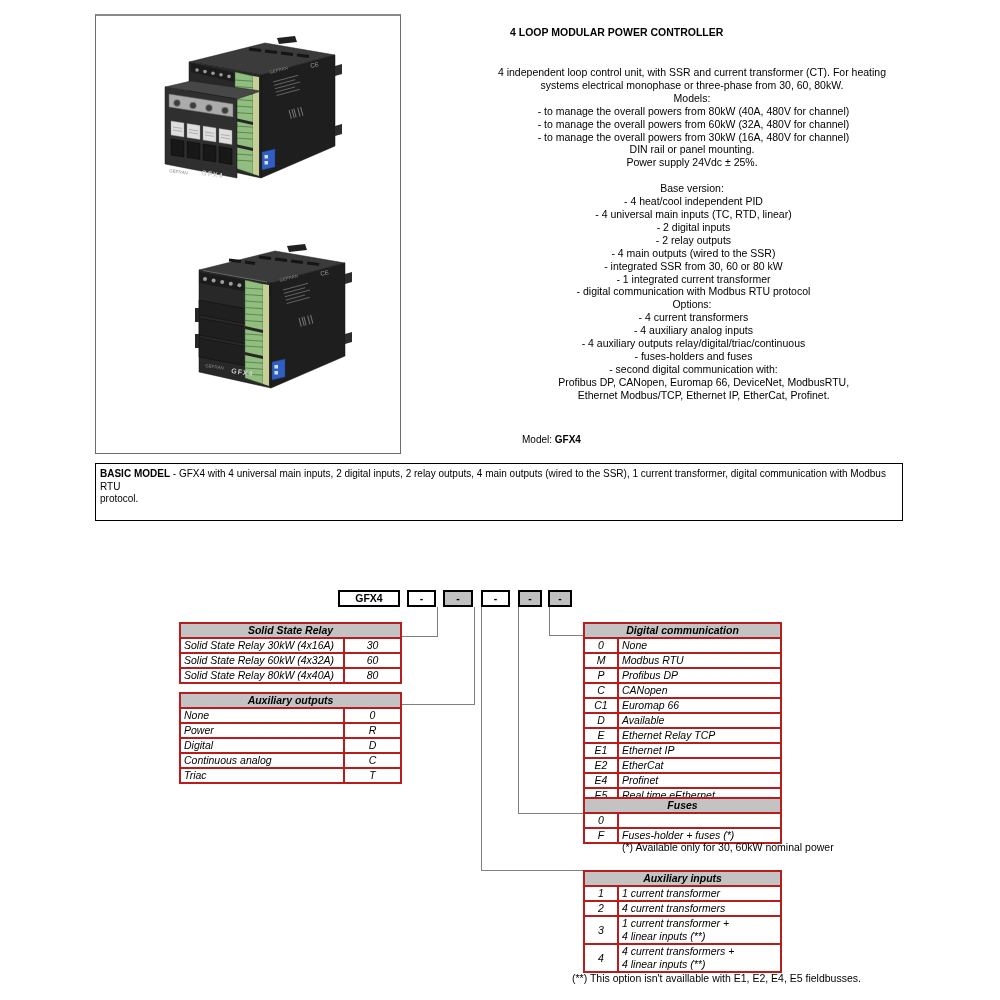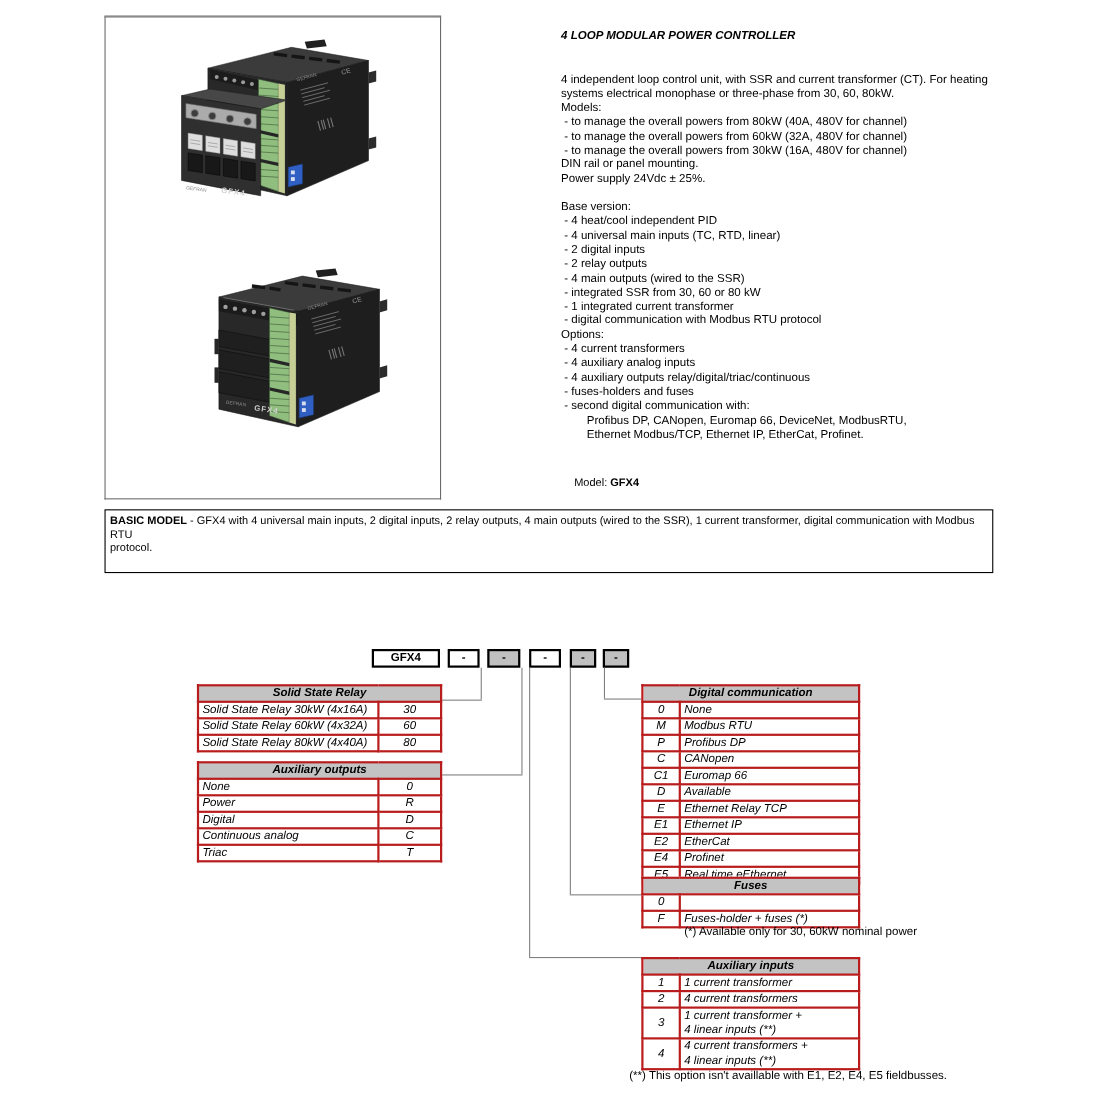--- a/index.html
+++ b/index.html
@@ -3,23 +3,23 @@
 <meta charset="utf-8">
 <style>
   html,body{margin:0;padding:0;background:#fff;}
   .page{position:relative;width:1000px;height:1000px;background:#ffffff;overflow:hidden;
         font-family:"Liberation Sans",sans-serif;color:#000;}
   .abs{position:absolute;}
   
   .photo-frame{position:absolute;left:95px;top:14px;width:304px;height:437px;
                border:1px solid #6b6b6b;border-top:2px solid #8a8a8a;background:#fff;}
   
-  .doc-title{position:absolute;left:510px;top:26px;font-size:10.5px;font-weight:bold;font-style:italic;}
-  .desc{position:absolute;left:510px;top:66px;width:420px;font-size:10.5px;line-height:12.9px;
-        white-space:pre-wrap;}
+  .doc-title{position:absolute;left:510px;top:26px;font-size:10.5px;font-weight:bold;}
+  .desc{position:absolute;left:482px;top:66px;width:420px;font-size:10.5px;line-height:12.9px;
+        white-space:pre-wrap;text-align:center;}
   .model-line{position:absolute;left:522px;top:434px;font-size:10px;}
   
   .bbox{position:absolute;left:95px;width:798px;border:1px solid #000;font-size:10px;
         line-height:12.6px;padding:4px 4px 0 4px;background:#fff;}
   .bbox.basic{top:463px;height:52px;}
   .bbox.options{top:546px;height:25px;padding-top:8px;}
   
   .cbox{position:absolute;top:590px;height:13px;border:2px solid #000;background:#fff;
         font-size:10.5px;font-weight:bold;text-align:center;line-height:13px;}
   .cbox.gray{background:#c0c0c0;}

